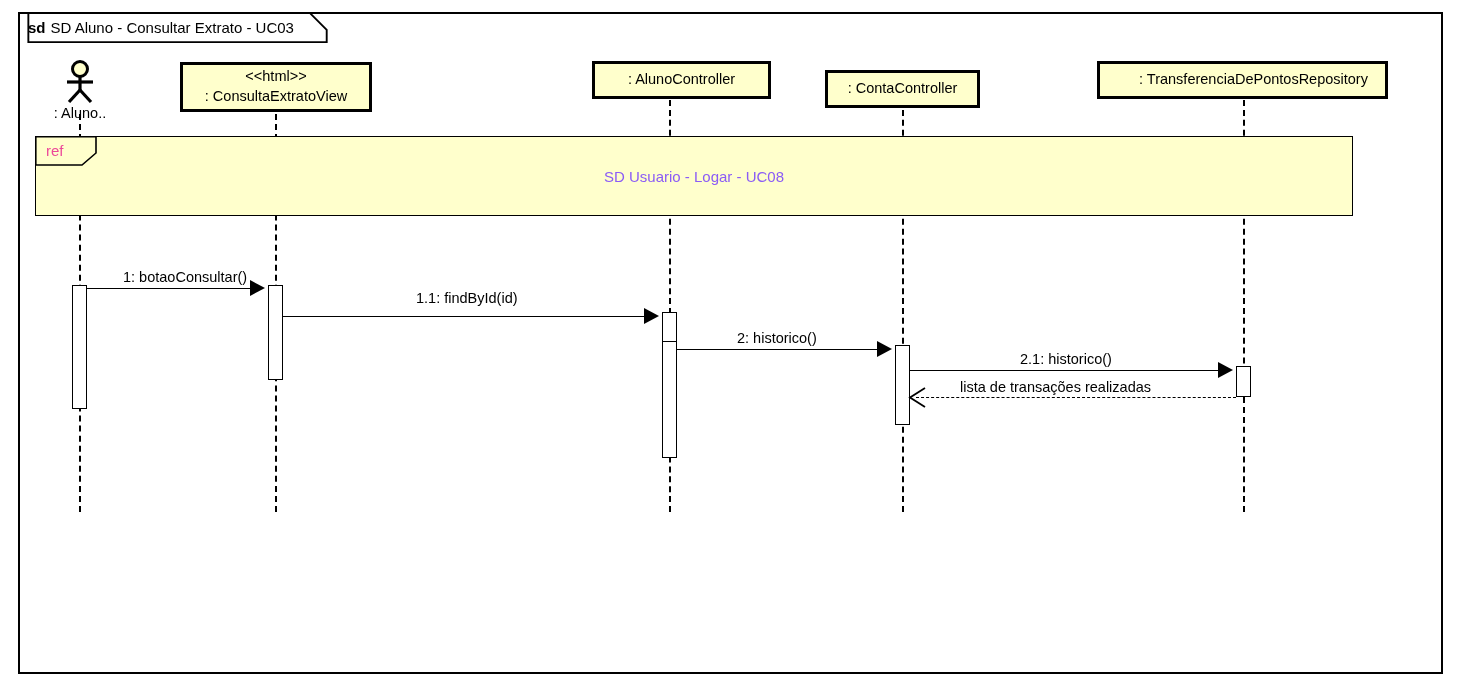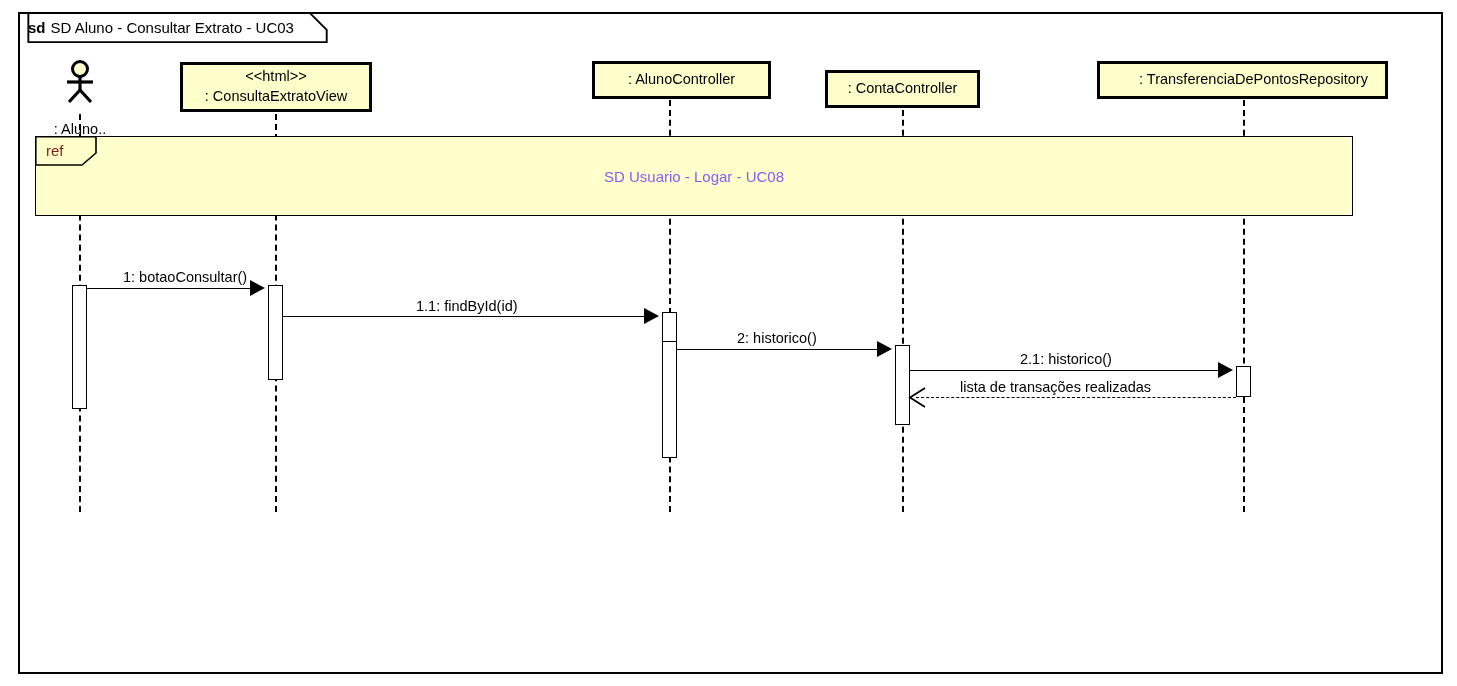--- a/index.html
+++ b/index.html
@@ -78,21 +78,21 @@
     position: absolute;
     z-index: 4;
     display: flex;
     flex-direction: column;
     align-items: center;
   }
   .actor-label {
     font-size: 14.5px;
     color: #000000;
     white-space: nowrap;
-    margin-top: 17px;
+    margin-top: 1px;
   }
 
   
   .lifeline {
     position: absolute;
     width: 0;
     border-left: 2px dashed #000000;
     z-index: 1;
   }
 
@@ -126,21 +126,21 @@
     font-size: 15px;
     color: #8b5cf6;
   }
   .ref-tab {
     position: absolute;
     z-index: 6;
   }
   .ref-tab-label {
     position: absolute;
     font-size: 15px;
-    color: #7f1d1d;
+    color: #ec4899;
     z-index: 7;
   }
 
   
   .msg-line {
     position: absolute;
     height: 0;
     border-top: 1.6px solid #000000;
     z-index: 2;
   }
@@ -235,21 +235,21 @@
   <div class="activation" style="left:895px; top:345px; width:15px; height:80px;"></div>
 
   <div class="activation" style="left:1236px; top:366px; width:15px; height:31px;"></div>
 
   <div class="msg-line" style="left:87px; top:288px; width:175px;"></div>
   <div class="arrow-solid-right" style="left:250px; top:280px;"></div>
   <div class="msg-label" style="left:107px; top:269px;margin-left:16px;">1: botaoConsultar()</div>
 
   <div class="msg-line" style="left:283px; top:316px; width:372px;"></div>
   <div class="arrow-solid-right" style="left:644px; top:308px;"></div>
-  <div class="msg-label" style="left:416px; top:298px;">1.1: findById(id)</div>
+  <div class="msg-label" style="left:416px; top:290px;">1.1: findById(id)</div>
 
   <div class="msg-line" style="left:677px; top:349px; width:211px;"></div>
   <div class="arrow-solid-right" style="left:877px; top:341px;"></div>
   <div class="msg-label" style="left:737px; top:330px;">2: historico()</div>
 
   <div class="msg-line" style="left:910px; top:370px; width:319px;"></div>
   <div class="arrow-solid-right" style="left:1218px; top:362px;"></div>
   <div class="msg-label" style="left:1020px; top:351px;">2.1: historico()</div>
 
   <div class="msg-line dashed" style="left:916px; top:397px; width:320px;"></div>

